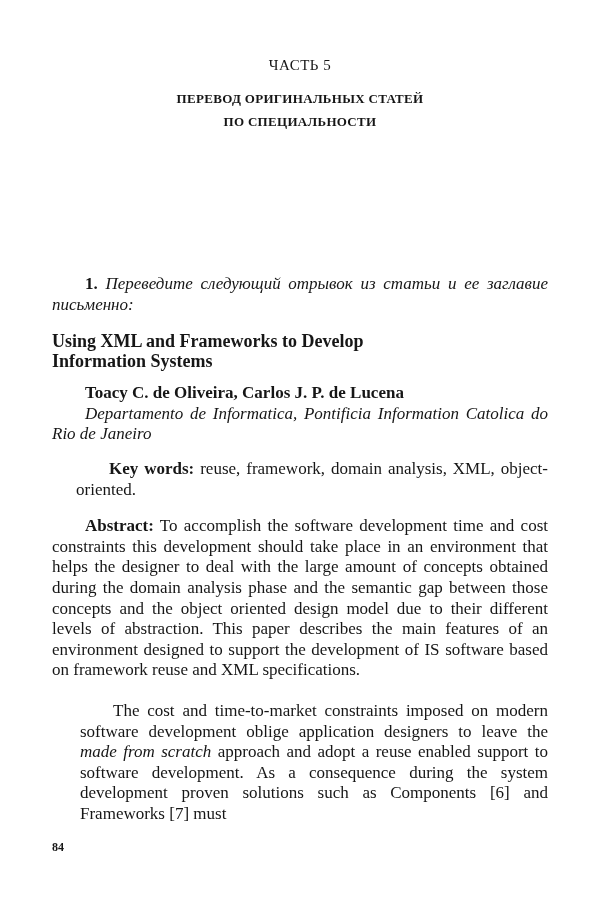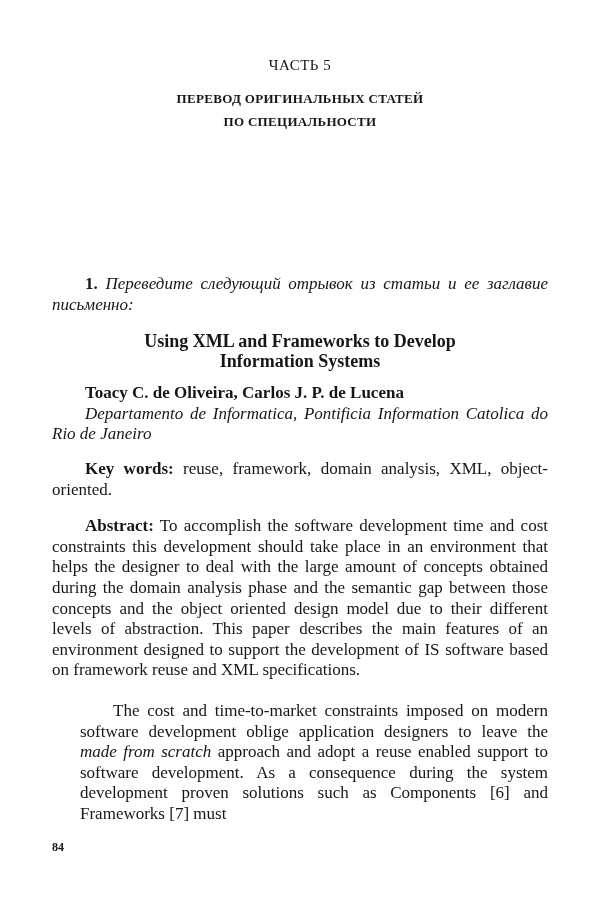--- a/index.html
+++ b/index.html
@@ -38,34 +38,34 @@
     margin: 0;
     line-height: 20.6px;
     text-align: justify;
   }
   .indent { text-indent: 33px; }
   .exercise { margin-top: 141px; }
   .exercise .ex-num { font-style: normal; font-weight: bold; }
   .exercise i { font-style: italic; }
   .article-title {
     margin: 16px 0 12px 0;
-    text-align: center;
+    text-align: left;
     font-weight: bold;
     font-size: 18px;
     line-height: 20px;
   }
   .authors {
     margin-top: 8px;
     font-weight: bold;
     text-align: left;
   }
   .affiliation, .address {
     font-style: italic;
   }
-  .keywords { margin-top: 14px; }
+  .keywords { margin-top: 14px; margin-left: 24px; }
   .abstract { margin-top: 16px; }
   .body-para { margin-top: 20px; margin-left: 28px; }
   .page-number {
     margin-top: 16px;
     font-weight: bold;
     font-size: 12px;
     text-align: left;
   }
   b { font-weight: bold; }
 </style>

